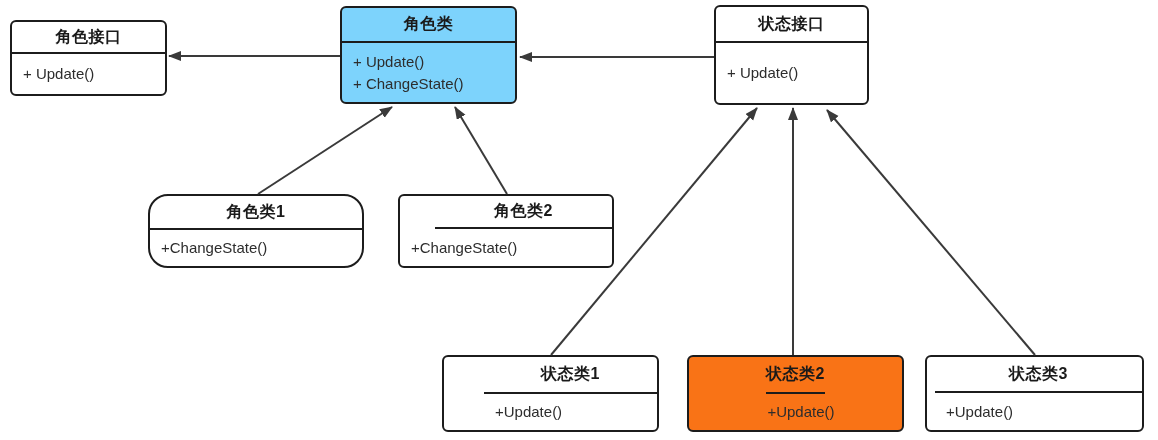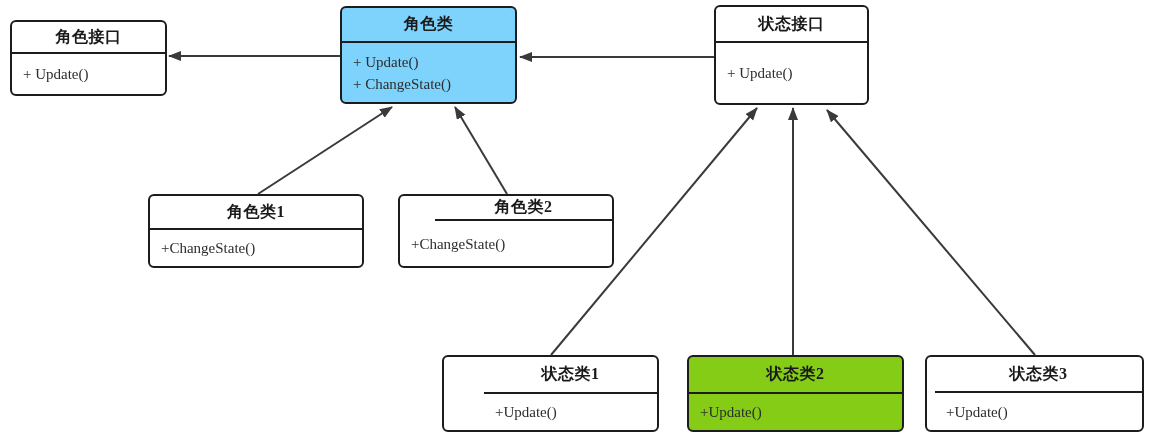--- a/index.html
+++ b/index.html
@@ -1,21 +1,21 @@
 <!DOCTYPE html>
 <html><head>
 <meta charset="utf-8">
 <style>
   html, body { margin: 0; padding: 0; background: #ffffff; }
   .canvas {
     position: relative;
     width: 1158px;
     height: 440px;
     background: #ffffff;
-    font-family: Liberation Serif, serif;
+    font-family: Liberation Sans, sans-serif;
     overflow: hidden;
   }
   .uml-class {
     position: absolute;
     box-sizing: border-box;
     background: #ffffff;
     border: 2px solid #1c1c1c;
     border-radius: 6px;
     display: flex;
     flex-direction: column;
@@ -83,39 +83,39 @@
         <div>+ Update()</div>
         <div>+ ChangeState()</div>
       </div>
     </div>
     <div class="uml-class" style="left: 714px; top: 5px; width: 155px; height: 100px; border-color: rgb(28, 28, 28); background: rgb(255, 255, 255);">
       <div class="uml-title" style="height: 36px; border-bottom-color: rgb(28, 28, 28);">状态接口</div>
       <div class="uml-methods">
         <div>+ Update()</div>
       </div>
     </div>
-    <div class="uml-class" style="left: 148px; top: 194px; width: 216px; height: 74px; border-color: rgb(28, 28, 28); background: rgb(255, 255, 255);">
+    <div class="uml-class" style="left: 148px; top: 194px; width: 216px; height: 74px; border-color: rgb(28, 28, 28); background: rgb(255, 255, 255); border-radius: 20px;">
       <div class="uml-title" style="height: 34px; border-bottom-color: rgb(28, 28, 28);">角色类1</div>
       <div class="uml-methods">
         <div>+ChangeState()</div>
       </div>
     </div>
     <div class="uml-class" style="left: 398px; top: 194px; width: 216px; height: 74px; border-color: rgb(28, 28, 28); background: rgb(255, 255, 255);">
-      <div class="uml-title" style="height: 25px; border-bottom-color: rgb(28, 28, 28); margin-left: 35px;">角色类2</div>
+      <div class="uml-title" style="height: 33px; border-bottom-color: rgb(28, 28, 28); margin-left: 35px;">角色类2</div>
       <div class="uml-methods">
         <div>+ChangeState()</div>
       </div>
     </div>
     <div class="uml-class" style="left: 442px; top: 355px; width: 217px; height: 77px; border-color: rgb(28, 28, 28); background: rgb(255, 255, 255); padding-left: 40px;">
       <div class="uml-title" style="height: 37px; border-bottom-color: rgb(28, 28, 28);">状态类1</div>
       <div class="uml-methods">
         <div>+Update()</div>
       </div>
     </div>
-    <div class="uml-class" style="left: 687px; top: 355px; width: 217px; height: 77px; border-color: rgb(28, 28, 28); background: #84cc16;">
+    <div class="uml-class" style="left: 687px; top: 355px; width: 217px; height: 77px; border-color: rgb(28, 28, 28); background: #f97316; align-items: center;">
       <div class="uml-title" style="height: 37px; border-bottom-color: rgb(28, 28, 28);">状态类2</div>
       <div class="uml-methods">
         <div>+Update()</div>
       </div>
     </div>
     <div class="uml-class" style="left: 925px; top: 355px; width: 219px; height: 77px; border-color: rgb(28, 28, 28); background: rgb(255, 255, 255); padding-left: 8px;">
       <div class="uml-title" style="height: 36px; border-bottom-color: rgb(28, 28, 28);">状态类3</div>
       <div class="uml-methods">
         <div>+Update()</div>
       </div>

